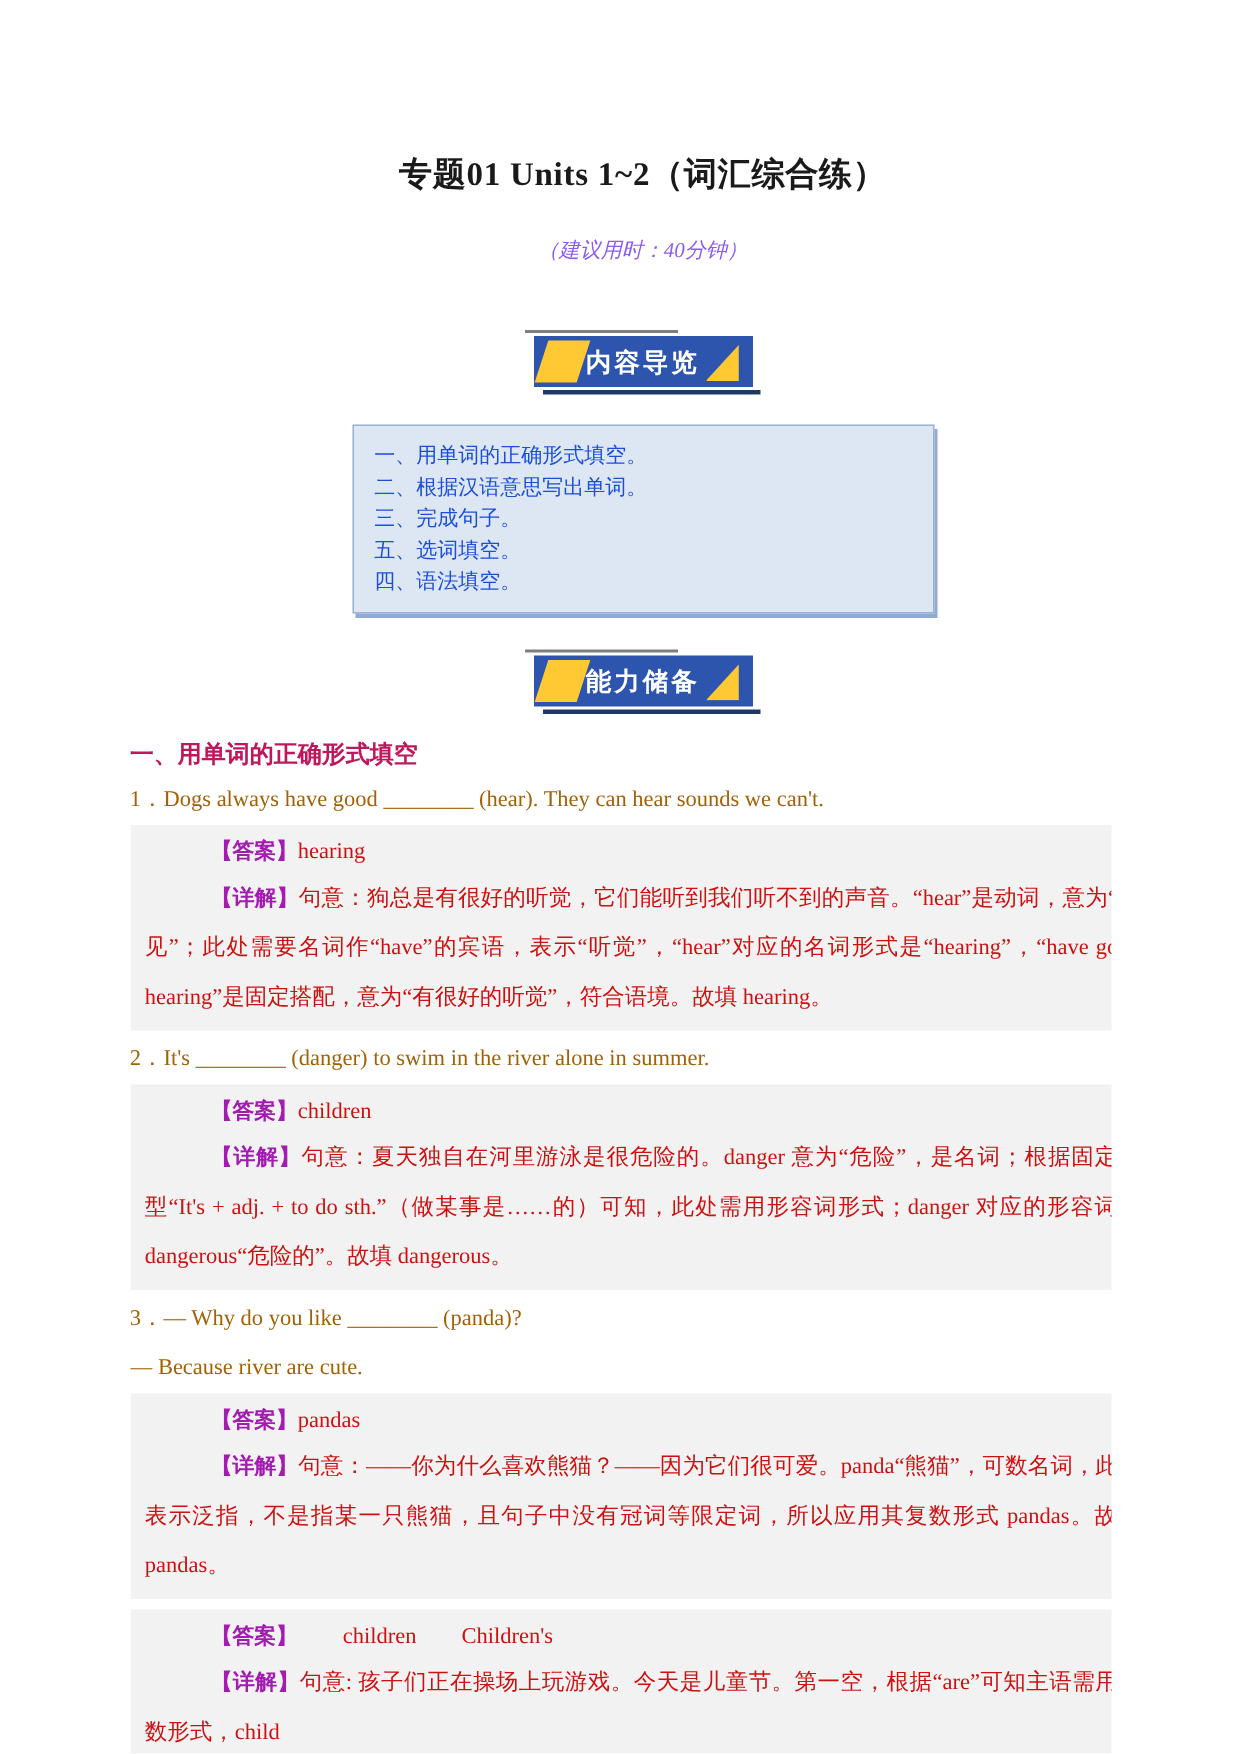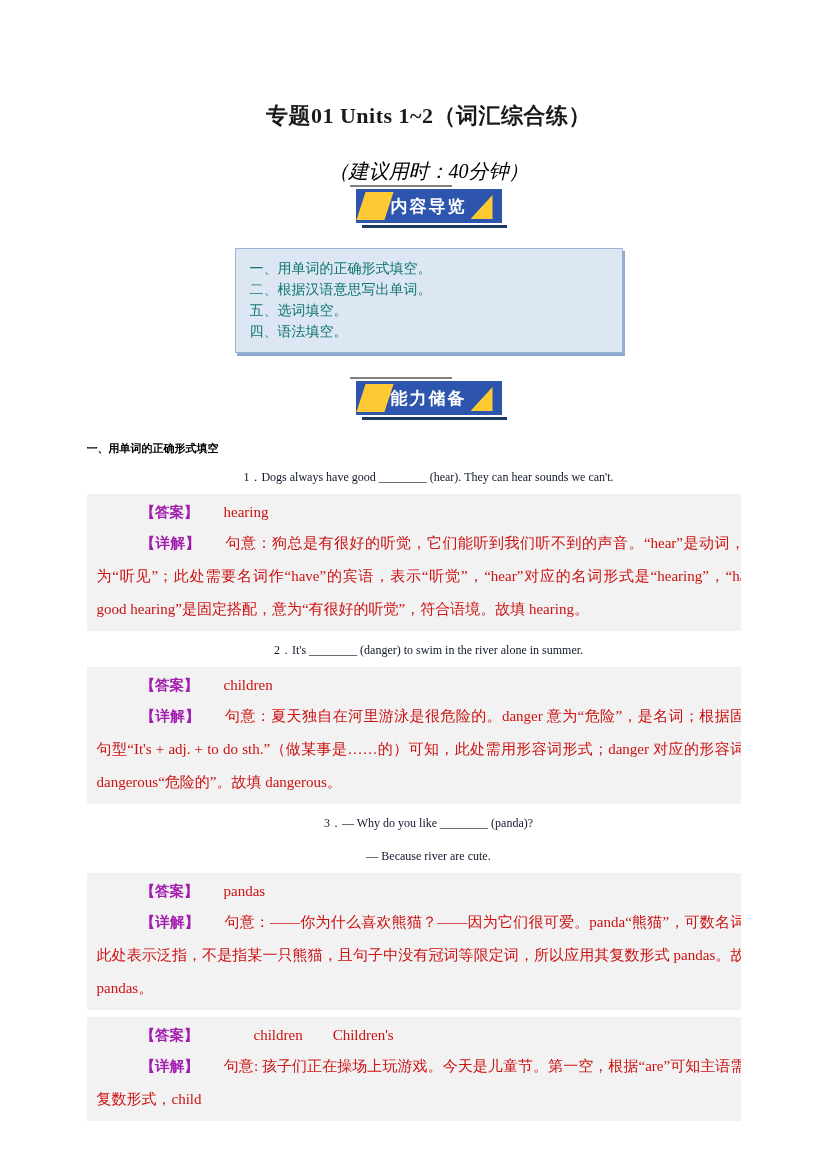--- a/index.html
+++ b/index.html
@@ -21,32 +21,32 @@
   }
   .doc-title {
     text-align: center;
     font-size: 22px;
     font-weight: bold;
     line-height: 32px;
     letter-spacing: 0.5px;
   }
   .doc-subtitle {
     text-align: center;
-    font-size: 20px;
+    font-size: 14px;
     font-style: italic;
     margin-top: 26px;
-    color: #000000;
+    color: #8b5cf6;
   }
   
   .ribbon-wrap {
     position: relative;
     width: 146px;
     margin: 0 auto;
   }
-  .ribbon-wrap.first { }
+  .ribbon-wrap.first { margin-top: 44px; }
   .ribbon-wrap.second { margin-top: 24px; }
   .ribbon-topline {
     display: block;
     position: relative;
     left: -6px;
     width: 102px;
     height: 2px;
     background: #7f7f7f;
     margin-bottom: 2px;
   }
@@ -95,41 +95,40 @@
   
   .contents-box {
     width: 388px;
     margin: 20px auto 0 auto;
     background: #dde7f3;
     border: 1px solid #9ab4d6;
     box-shadow: 2px 3px 0 #8fabd0;
     padding: 9px 14px 10px 14px;
     font-family: "Liberation Sans", sans-serif;
     font-size: 14px;
-    color: #0f766e;
+    color: #1d4ed8;
   }
   .contents-box .item {
     line-height: 21px;
     white-space: nowrap;
   }
   
   .section-heading {
     margin-top: 18px;
     font-family: "Liberation Sans", sans-serif;
-    font-size: 11px;
-    font-weight: bold;
-    color: #000000;
+    font-size: 16px;
+    font-weight: bold;
+    color: #be185d;
     line-height: 20px;
   }
   .q-line {
-    font-size: 12px;
+    font-size: 15px;
     line-height: 20px;
     margin-top: 9px;
-    color: #0f172a;
-    text-align: center;
+    color: #a16207;
   }
   .q-line + .q-line.followup { margin-top: 13px; }
   .answer-box {
     background: #f2f2f2;
     margin-top: 7px;
     padding: 3px 10px 5px 10px;
   }
   .ans-line {
     line-height: 30px;
     font-size: 15px;
@@ -142,21 +141,20 @@
   }
   .lbl {
     color: #a21caf;
     font-weight: bold;
     font-family: "Liberation Sans", sans-serif;
     font-size: 14.5px;
     margin-left: 44px;
   }
   .red {
     color: #cc1111;
-    margin-left: 25px;
   }
 </style>
 </head>
 <body>
 
 <div class="page">
   <div class="content">
 
     <div class="doc-title">专题01 Units 1~2（词汇综合练）</div>
     <div class="doc-subtitle">（建议用时：40分钟）</div>
@@ -167,20 +165,21 @@
         <span class="ribbon-left"></span>
         <span class="ribbon-right"></span>
         <span class="ribbon-text">内容导览</span>
       </div>
       <span class="ribbon-bottomline"></span>
     </div>
 
     <div class="contents-box">
       <div class="item">一、用单词的正确形式填空。</div>
       <div class="item">二、根据汉语意思写出单词。</div>
+      <div class="item">三、完成句子。</div>
       <div class="item">五、选词填空。</div>
       <div class="item">四、语法填空。</div>
     </div>
 
     <div class="ribbon-wrap second">
       <span class="ribbon-topline"></span>
       <div class="ribbon">
         <span class="ribbon-left"></span>
         <span class="ribbon-right"></span>
         <span class="ribbon-text">能力储备</span>

